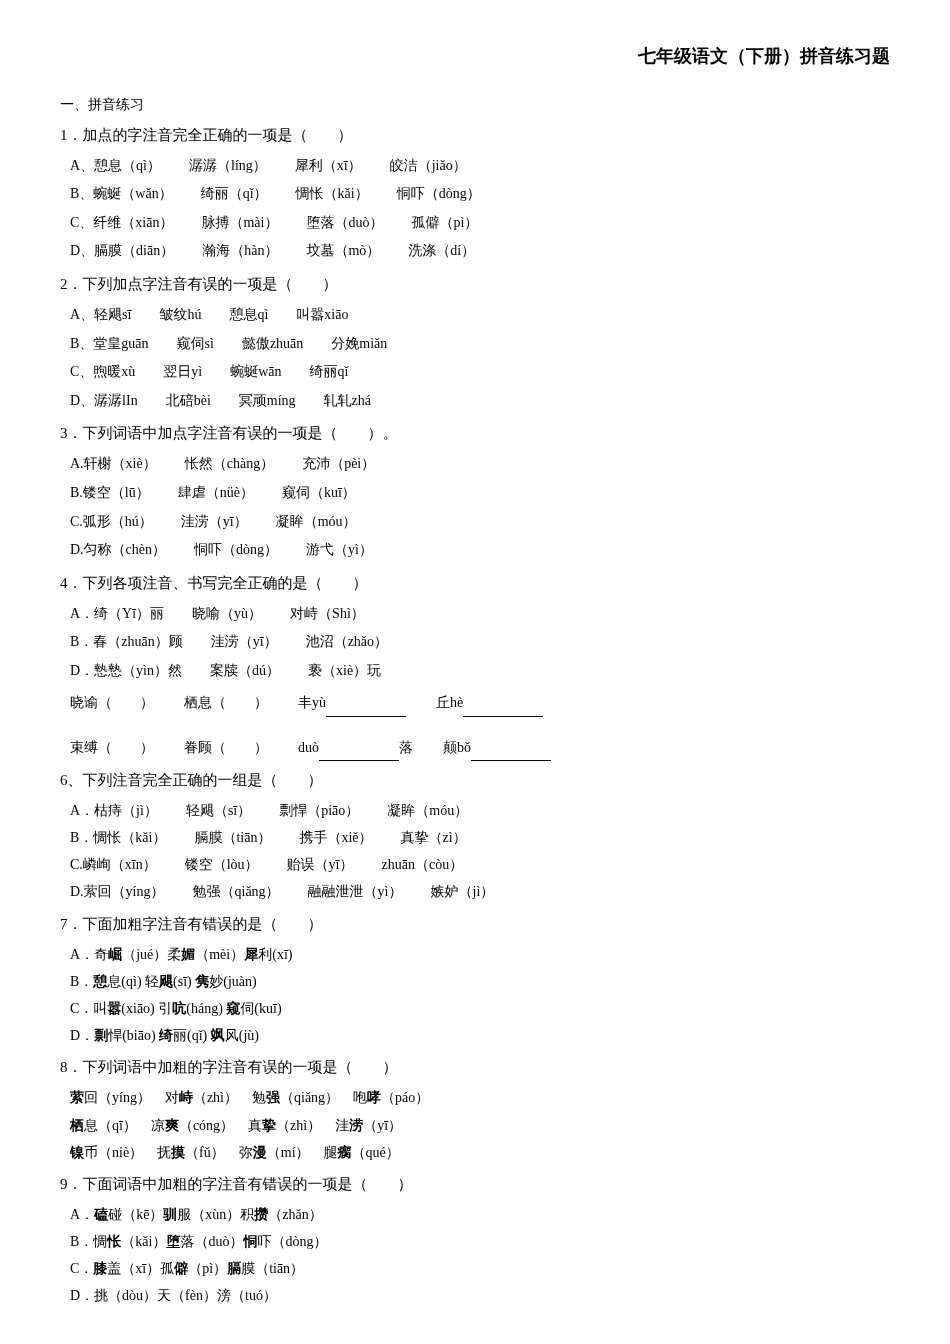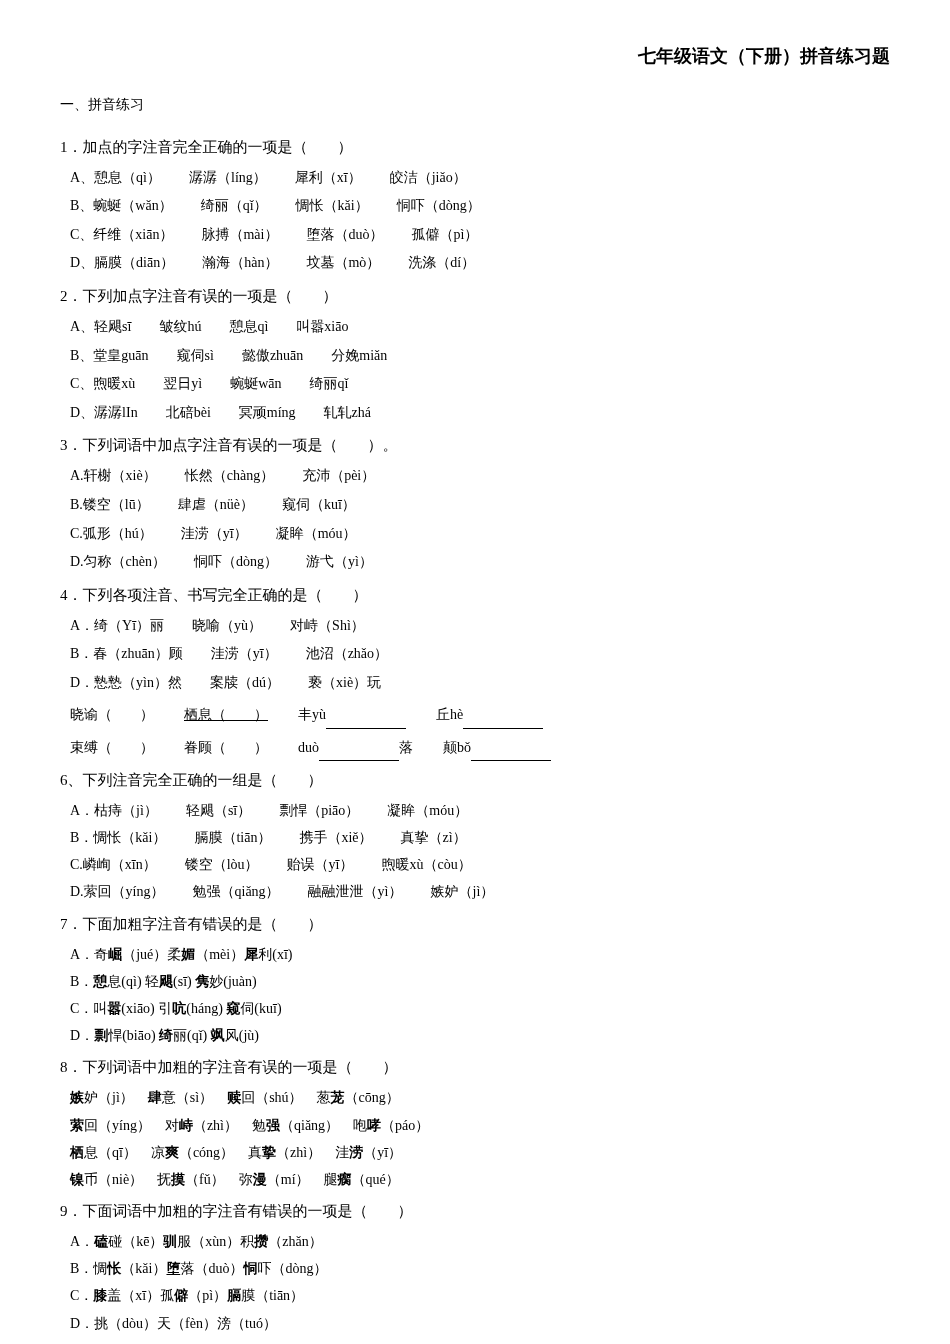--- a/index.html
+++ b/index.html
@@ -14,21 +14,21 @@
       line-height: 1.8;
     }
     .page-title {
       text-align: right;
       font-size: 18px;
       font-weight: bold;
       margin-bottom: 20px;
     }
     .section-title {
       font-size: 14px;
-      margin-bottom: 16px;
+      margin-bottom: 4px;
     }
     .question {
       margin-bottom: 6px;
       padding-left: 0;
     }
     .question-num {
       font-size: 15px;
       margin-bottom: 4px;
     }
     .option-row {
@@ -114,44 +114,44 @@
   </div>
   <div class="option-row">
     <span class="option option-wide">B．春（zhuān）顾　　洼涝（yī）　　池沼（zhǎo）</span>
   </div>
   <div class="option-row">
     <span class="option option-wide">D．慹慹（yìn）然　　案牍（dú）　　亵（xiè）玩</span>
   </div>
 </div>
 
 <div class="question">
-  <div class="option-row" style="margin-bottom:6px;">
+  <div class="option-row" style="margin-bottom:18px;">
     <span style="margin-right:30px;">晓谕（　　）</span>
-    <span style="margin-right:30px;text-decoration:underline;">栖息（　　）</span>
+    <span style="margin-right:30px;">栖息（　　）</span>
     <span style="margin-right:30px;">丰yù<span class="fill-line">&nbsp;&nbsp;&nbsp;&nbsp;&nbsp;&nbsp;&nbsp;&nbsp;</span></span>
     <span>丘hè<span class="fill-line">&nbsp;&nbsp;&nbsp;&nbsp;&nbsp;&nbsp;&nbsp;&nbsp;&nbsp;&nbsp;&nbsp;</span></span>
   </div>
   <div class="option-row">
     <span style="margin-right:30px;">束缚（　　）</span>
     <span style="margin-right:30px;text-align:center;">眷顾（　　）</span>
     <span style="margin-right:30px;">duò<span class="fill-line">&nbsp;&nbsp;&nbsp;&nbsp;&nbsp;&nbsp;</span>落</span>
     <span>颠bǒ<span class="fill-line">&nbsp;&nbsp;&nbsp;&nbsp;&nbsp;&nbsp;&nbsp;&nbsp;</span></span>
   </div>
 </div>
 
 <div class="question">
   <div class="question-num">6、下列注音完全正确的一组是（　　）</div>
   <div class="option-row">
     <span>A．枯痔（jì）　　轻飓（sī）　　剽悍（piāo）　　凝眸（móu）</span>
   </div>
   <div class="option-row">
     <span>B．惆怅（kǎi）　　膈膜（tiān）　　携手（xiě）　　真挚（zì）</span>
   </div>
   <div class="option-row">
-    <span>C.嶙峋（xīn）　　镂空（lòu）　　贻误（yī）　　煦暖xù（còu）</span>
+    <span>C.嶙峋（xīn）　　镂空（lòu）　　贻误（yī）　　zhuān（còu）</span>
   </div>
   <div class="option-row">
     <span>D.萦回（yíng）　　勉强（qiǎng）　　融融泄泄（yì）　　嫉妒（jì）</span>
   </div>
 </div>
 
 <div class="question">
   <div class="question-num">7．下面加粗字注音有错误的是（　　）</div>
   <div class="option-row">
     <span>A．奇<b>崛</b>（jué）柔<b>媚</b>（mèi）<b>犀</b>利(xī)</span>
@@ -162,23 +162,20 @@
   <div class="option-row">
     <span>C．叫<b>嚣</b>(xiāo) 引<b>吭</b>(háng) <b>窥</b>伺(kuī)</span>
   </div>
   <div class="option-row">
     <span>D．<b>剽</b>悍(biāo) <b>绮</b>丽(qǐ) <b>飒</b>风(jù)</span>
   </div>
 </div>
 
 <div class="question">
   <div class="question-num">8．下列词语中加粗的字注音有误的一项是（　　）</div>
-  <div class="option-row">
-    <span><b>嫉</b>妒（jì）　<b>肆</b>意（sì）　<b>赎</b>回（shú）　葱<b>茏</b>（cōng）</span>
-  </div>
   <div class="option-row">
     <span><b>萦</b>回（yíng）　对<b>峙</b>（zhì）　勉<b>强</b>（qiǎng）　咆<b>哮</b>（páo）</span>
   </div>
   <div class="option-row">
     <span><b>栖</b>息（qī）　凉<b>爽</b>（cóng）　真<b>挚</b>（zhì）　洼<b>涝</b>（yī）</span>
   </div>
   <div class="option-row">
     <span><b>镍</b>币（niè）　抚<b>摸</b>（fǔ）　弥<b>漫</b>（mí）　腿<b>瘸</b>（qué）</span>
   </div>
 </div>

